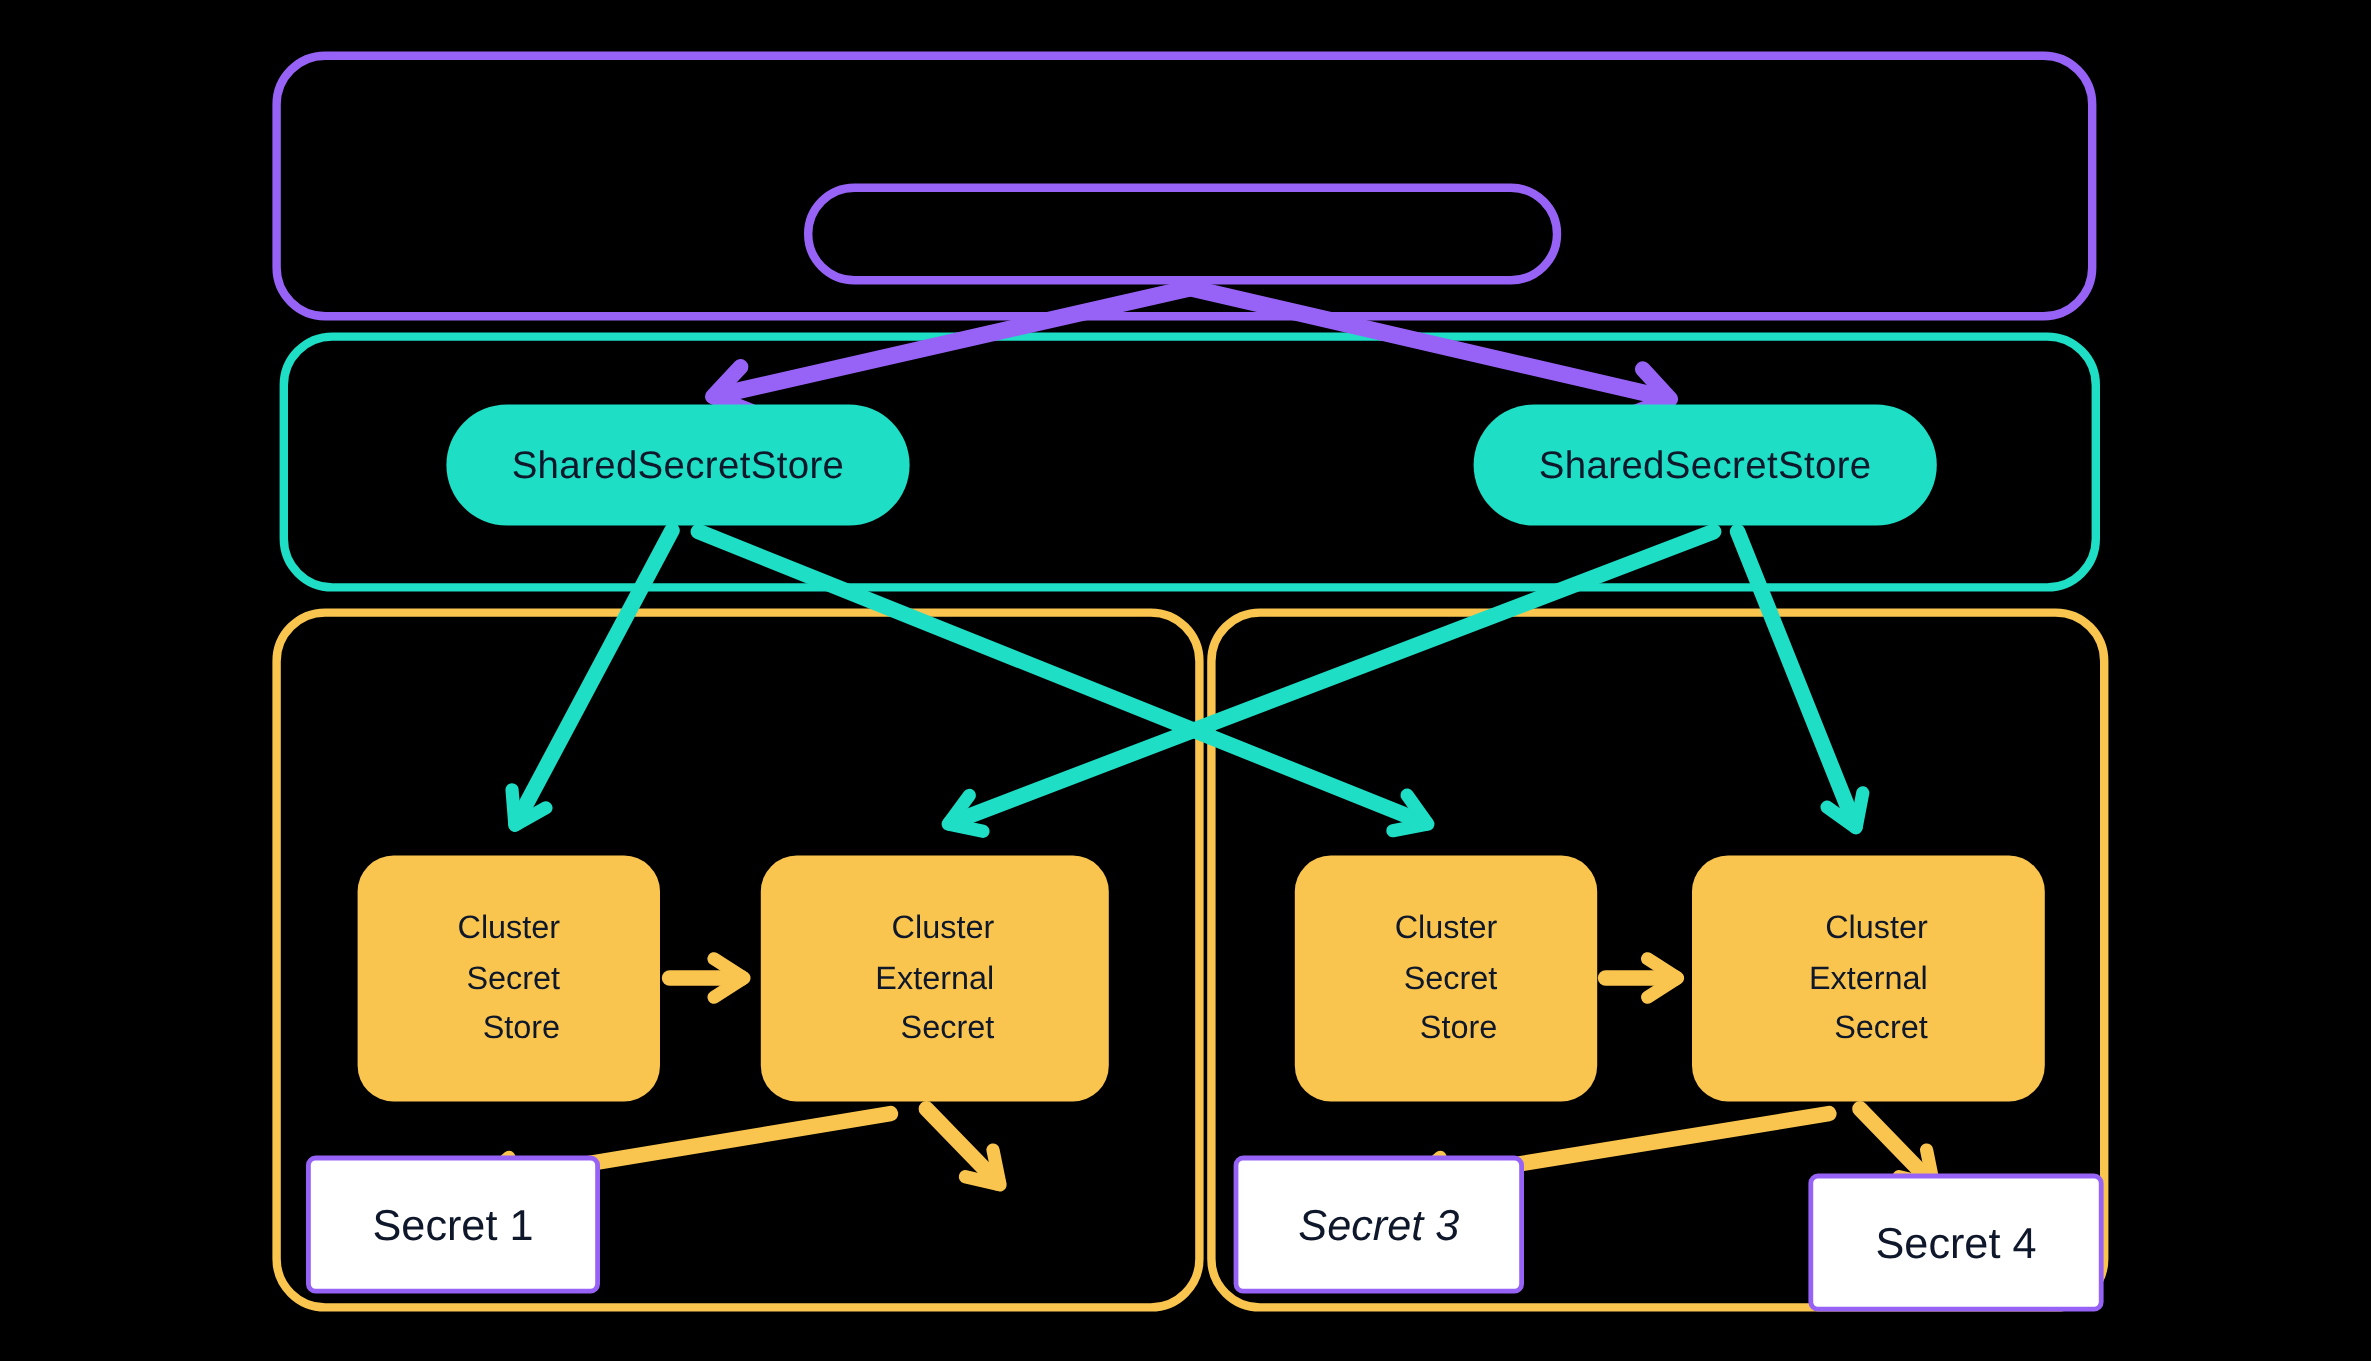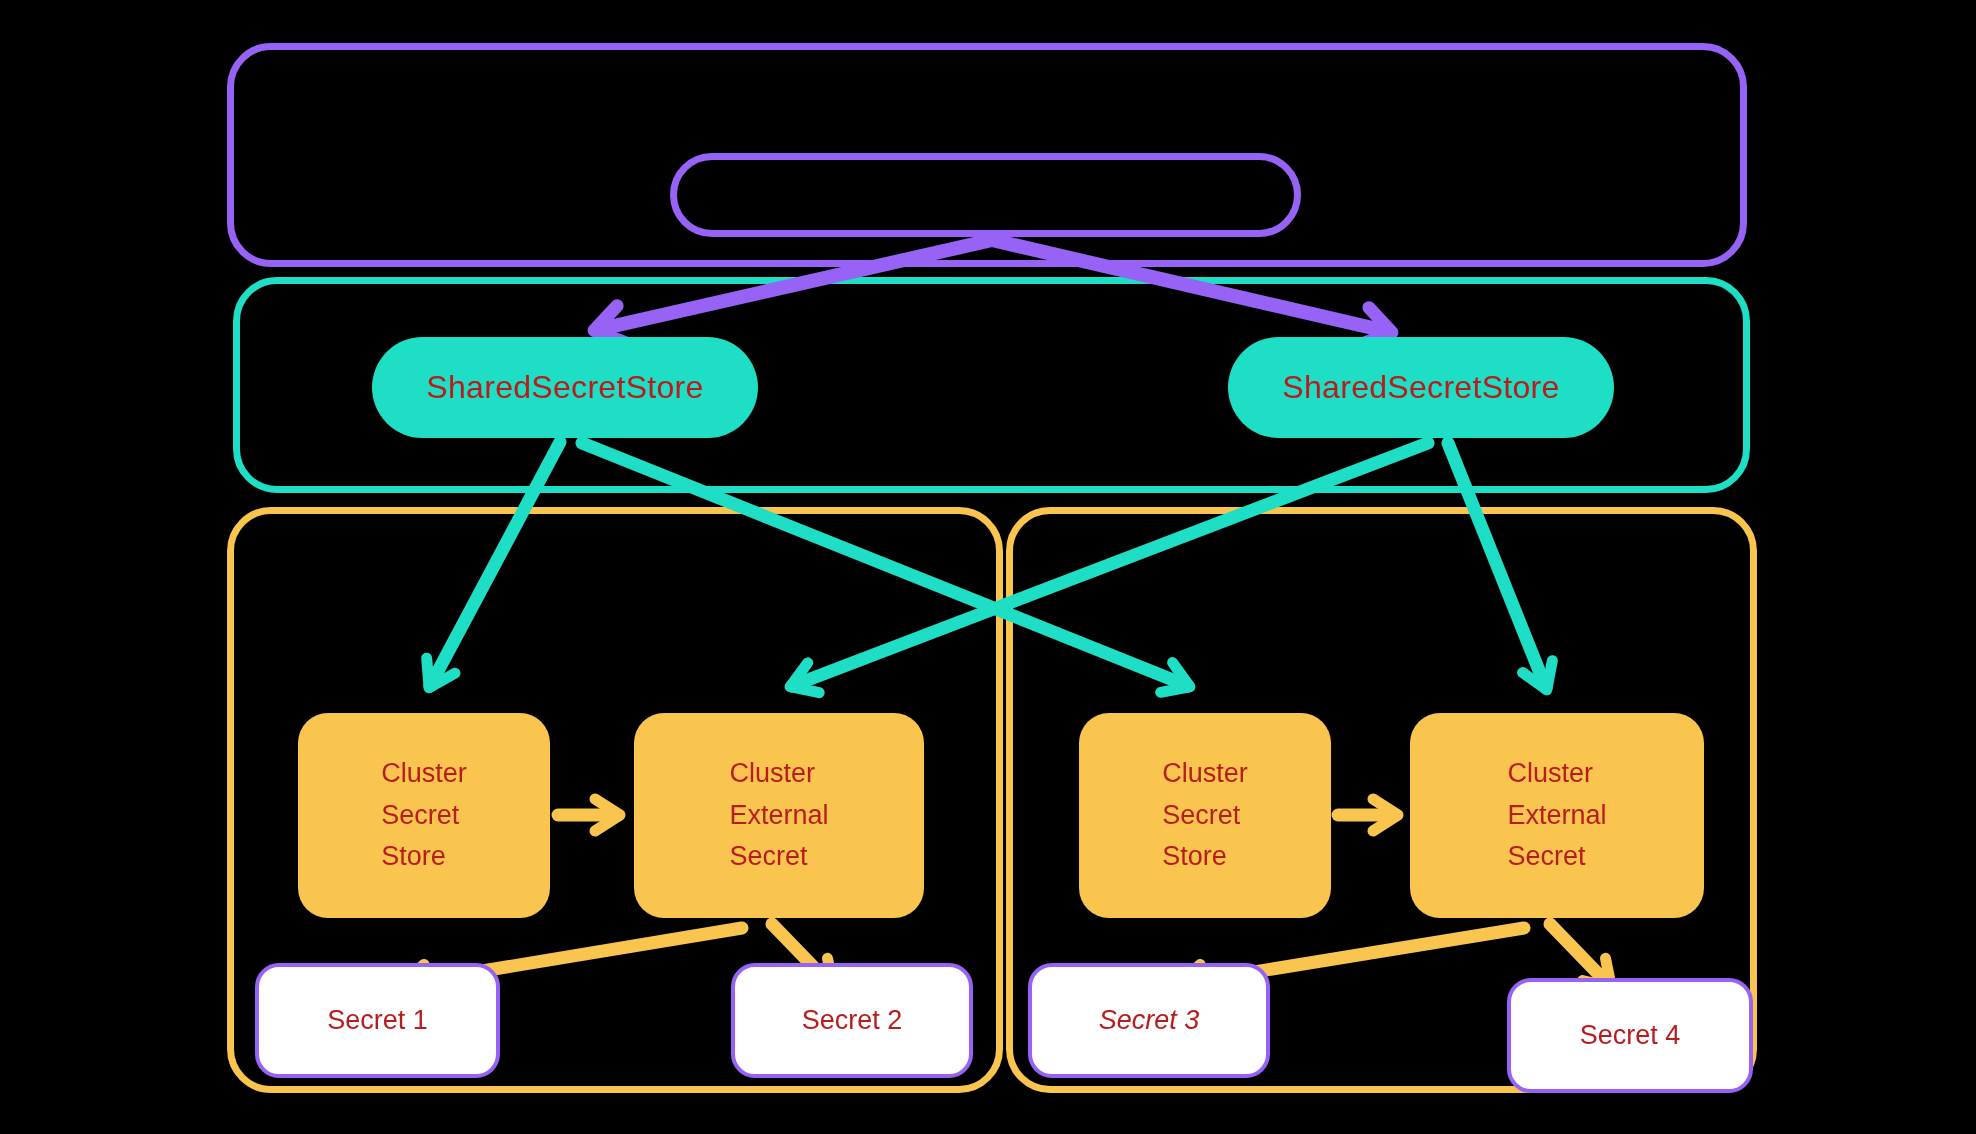--- a/index.html
+++ b/index.html
@@ -24,22 +24,22 @@
   .zone.purple { border: 7px solid #9763F7; border-radius: 44px; }
   .zone.teal   { border: 7px solid #1EDEC5; border-radius: 44px; }
   .zone.yellow { border: 7px solid #F9C54F; border-radius: 44px; }
 
   .node {
     position: absolute;
     box-sizing: border-box;
     display: flex;
     align-items: center;
     justify-content: center;
-    text-align: left;
-    color: #b91c1c;
+    text-align: right;
+    color: #0f172a;
   }
   .pill-outline {
     border: 7px solid #9763F7;
     border-radius: 46px;
     background: transparent;
   }
   .teal-pill {
     background: #1EDEC5;
     border-radius: 52px;
     font-size: 32px;
@@ -48,22 +48,22 @@
   .yellow-box {
     background: #F9C54F;
     border-radius: 30px;
     font-size: 27px;
     line-height: 1.55;
     white-space: pre-line;
   }
   .secret-pill {
     background: #ffffff;
     border: 4px solid #9763F7;
-    border-radius: 24px;
-    font-size: 27px;
+    border-radius: 8px;
+    font-size: 36px;
   }
   #arrows {
     position: absolute;
     left: 0; top: 0;
     width: 1976px;
     height: 1134px;
     pointer-events: none;
   }
 </style>
 </head>
@@ -124,23 +124,20 @@
 Store</span>
   </div>
   <div class="node yellow-box" style="left:634px; top:713px; width:290px; height:205px;">
     <span>Cluster
 External
 Secret</span>
   </div>
   <div class="node secret-pill" style="left:255px; top:963px; width:245px; height:115px;">
     <span>Secret 1</span>
   </div>
-  <div class="node secret-pill" style="left:731px; top:963px; width:242px; height:115px;">
-    <span>Secret 2</span>
-  </div>
 
   <div class="node yellow-box" style="left:1079px; top:713px; width:252px; height:205px;">
     <span>Cluster
 Secret
 Store</span>
   </div>
   <div class="node yellow-box" style="left:1410px; top:713px; width:294px; height:205px;">
     <span>Cluster
 External
 Secret</span>

